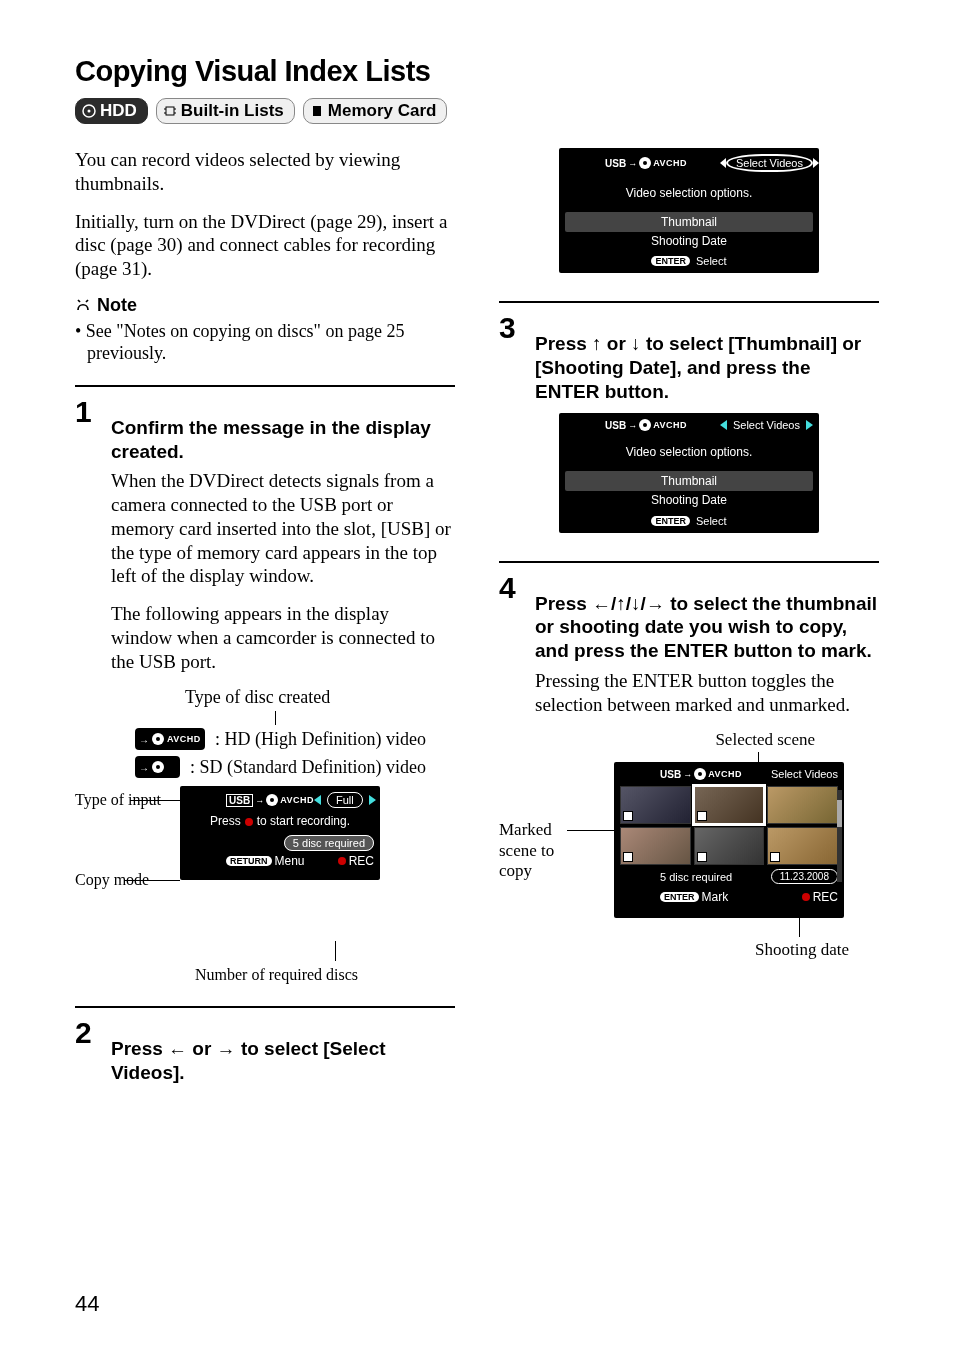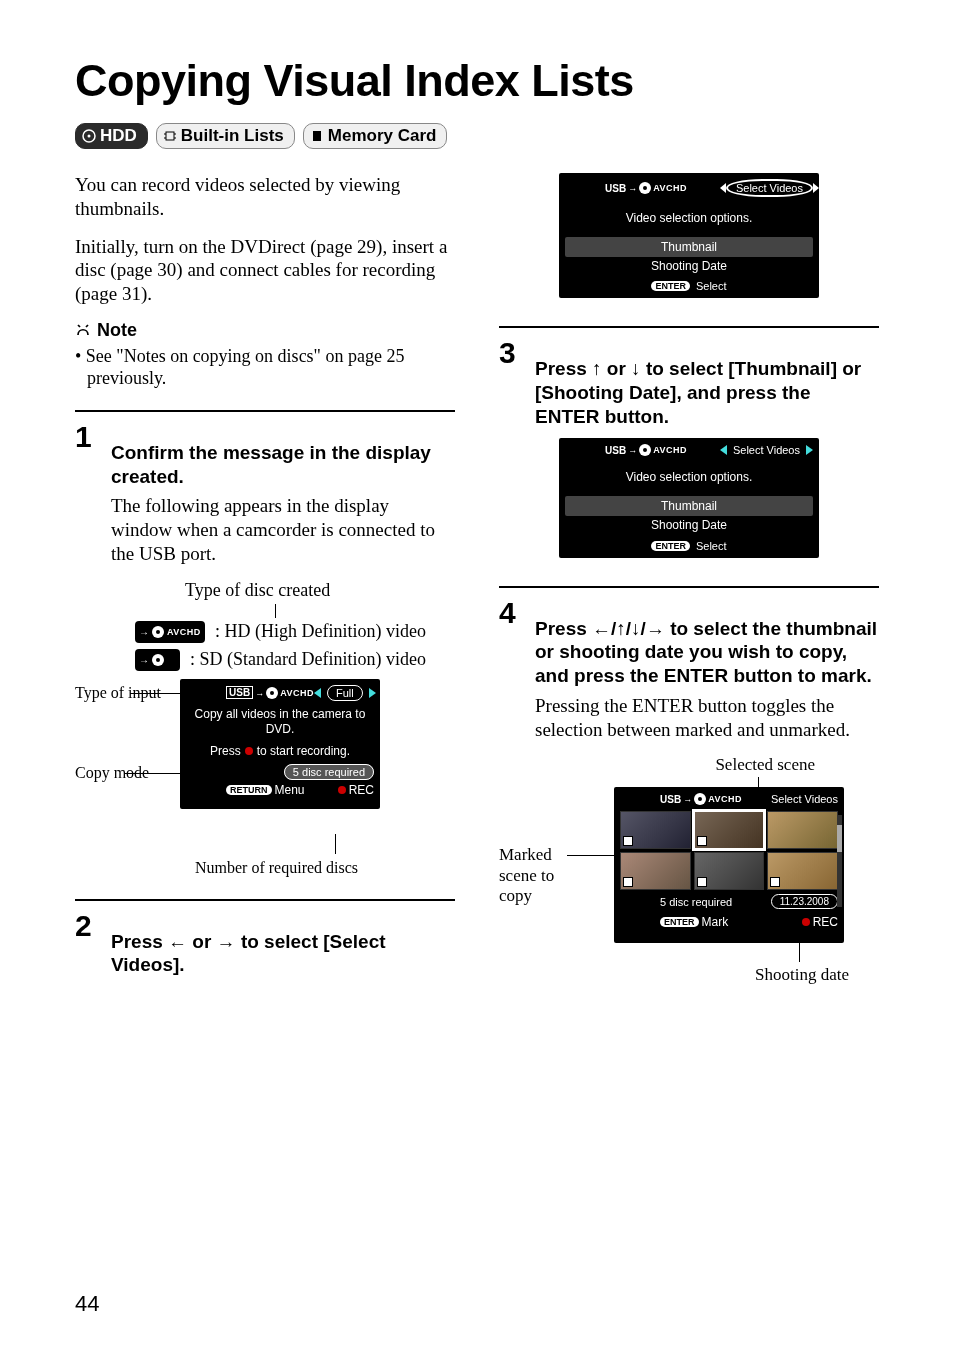--- a/index.html
+++ b/index.html
@@ -8,23 +8,23 @@
     height: 1357px;
     background: #fff;
     font-family: "Times New Roman", Times, serif;
     color: #000;
     position: relative;
     padding: 55px 75px 40px 75px;
   }
   .title {
     font-family: Arial, Helvetica, sans-serif;
     font-weight: 900;
-    font-size: 45px;
+    font-size: 29px;
     letter-spacing: -0.5px;
-    margin-bottom: 16px;
+    margin-bottom: 10px;
   }
   .badges { display: flex; gap: 8px; margin-bottom: 24px; }
   .badge {
     display: inline-flex;
     align-items: center;
     gap: 4px;
     font-family: Arial, sans-serif;
     font-weight: 700;
     font-size: 17px;
     padding: 2px 10px 2px 6px;
@@ -236,20 +236,21 @@
       <span>Note</span>
     </div>
     <p class="note-body">• See "Notes on copying on discs" on page 25 previously.</p>
 
     <hr class="sep">
 
     <div class="step">
       <div class="step-num">1</div>
       <div class="step-head">Confirm the message in the display created.</div>
     </div>
+    <p class="step-body">When the DVDirect detects signals from a camera connected to the USB port or memory card inserted into the slot, [USB] or the type of memory card appears in the top left of the display window.</p>
     <p class="step-body">The following appears in the display window when a camcorder is connected to the USB port.</p>
 
     <p class="caption" style="margin-left:110px;">Type of disc created</p>
     <div style="height:14px;position:relative;margin-left:200px;">
       <div style="position:absolute;left:0;top:-3px;width:1px;height:14px;background:#000;"></div>
     </div>
 
     <div class="disc-legend">
       <div class="row">
         <span class="disc-icon">
@@ -286,21 +287,20 @@
             <span style="font-size:9px;">→</span>
             <span class="small-disc"></span>
             <span class="avchd-tag">AVCHD</span>
           </span>
           <span style="display:flex;align-items:center;gap:6px;">
             <span class="tri-l cyan-tri"></span>
             <span class="lcd-pill" style="border:1px solid #fff;">Full</span>
             <span class="tri-r cyan-tri"></span>
           </span>
         </div>
-        <div class="lcd-center">Copy all videos in the camera to DVD.</div>
         <div class="lcd-center" style="display:flex;justify-content:center;align-items:center;gap:4px;">
           <span>Press</span>
             <span class="lcd-rec"></span>
             <span>to start recording.</span>
         </div>
         <div style="text-align:right;"><span class="lcd-pill grey" style="border:1px solid #fff;">5 disc required</span></div>
         <div class="lcd-row" style="margin-top:4px;">
           <span style="display:flex;align-items:center;gap:3px;">
             <span class="lcd-enter" style="border-radius:10px;">RETURN</span>
             <span>Menu</span>

